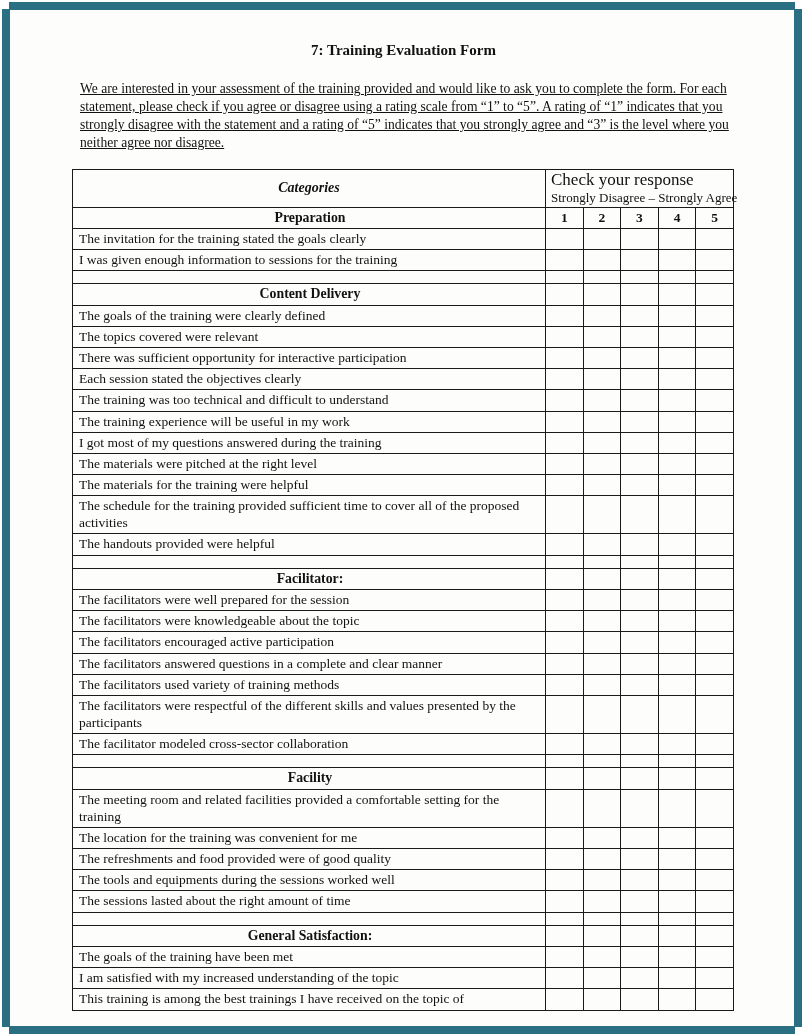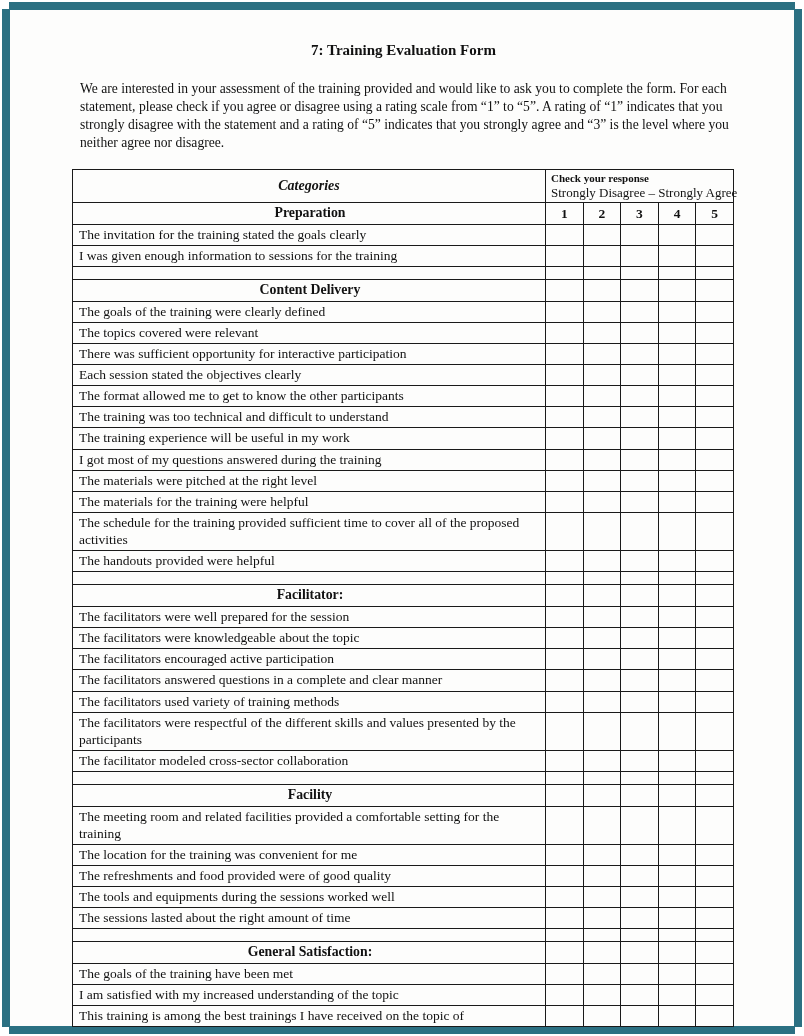--- a/index.html
+++ b/index.html
@@ -29,20 +29,21 @@
     text-align:center;
     font-weight:bold;
     font-size:15px;
     margin-bottom:21px;
   }
 
   .intro {
     font-size:13.6px;
     line-height:1.33;
     margin:0 6px 17px 8px;
+    text-decoration:underline;
   }
 
   table.eval {
     border-collapse:collapse;
     table-layout:fixed;
     width:661px;
   }
   table.eval col.cat-col { width:473px; }
   table.eval col.rate-col { width:37.6px; }
   table.eval th, table.eval td {
@@ -55,21 +56,21 @@
     font-size:14px;
     font-weight:bold;
     text-align:center;
     font-style:italic;
   }
   th.resp-head {
     text-align:left;
     font-weight:normal;
     padding:1px 2px 1px 5px;
   }
-  .resp-title { font-size:11px; font-weight:bold; line-height:1.1; }
+  .resp-title { font-size:17px; font-weight:normal; line-height:1.1; }
   .resp-scale { font-size:13px; line-height:1.2; white-space:nowrap; }
 
   td.cat {
     font-size:13.5px;
     line-height:1.27;
     padding:1px 4px 2px 6px;
   }
   tr.statement td { height:19px; }
   tr.section td, tr.scale td { height:19px; }
   tr.section td.cat, tr.scale td.cat {
@@ -184,28 +185,20 @@
           </tr>
           <tr class="statement">
             <td class="cat">Each session stated the objectives clearly</td>
             <td class="rate"></td>
             <td class="rate"></td>
             <td class="rate"></td>
             <td class="rate"></td>
             <td class="rate"></td>
           </tr>
           <tr class="statement">
-            <td class="cat">The format allowed me to get to know the other participants</td>
-            <td class="rate"></td>
-            <td class="rate"></td>
-            <td class="rate"></td>
-            <td class="rate"></td>
-            <td class="rate"></td>
-          </tr>
-          <tr class="statement">
             <td class="cat">The training was too technical and difficult to understand</td>
             <td class="rate"></td>
             <td class="rate"></td>
             <td class="rate"></td>
             <td class="rate"></td>
             <td class="rate"></td>
           </tr>
           <tr class="statement">
             <td class="cat">The training experience will be useful in my work</td>
             <td class="rate"></td>

